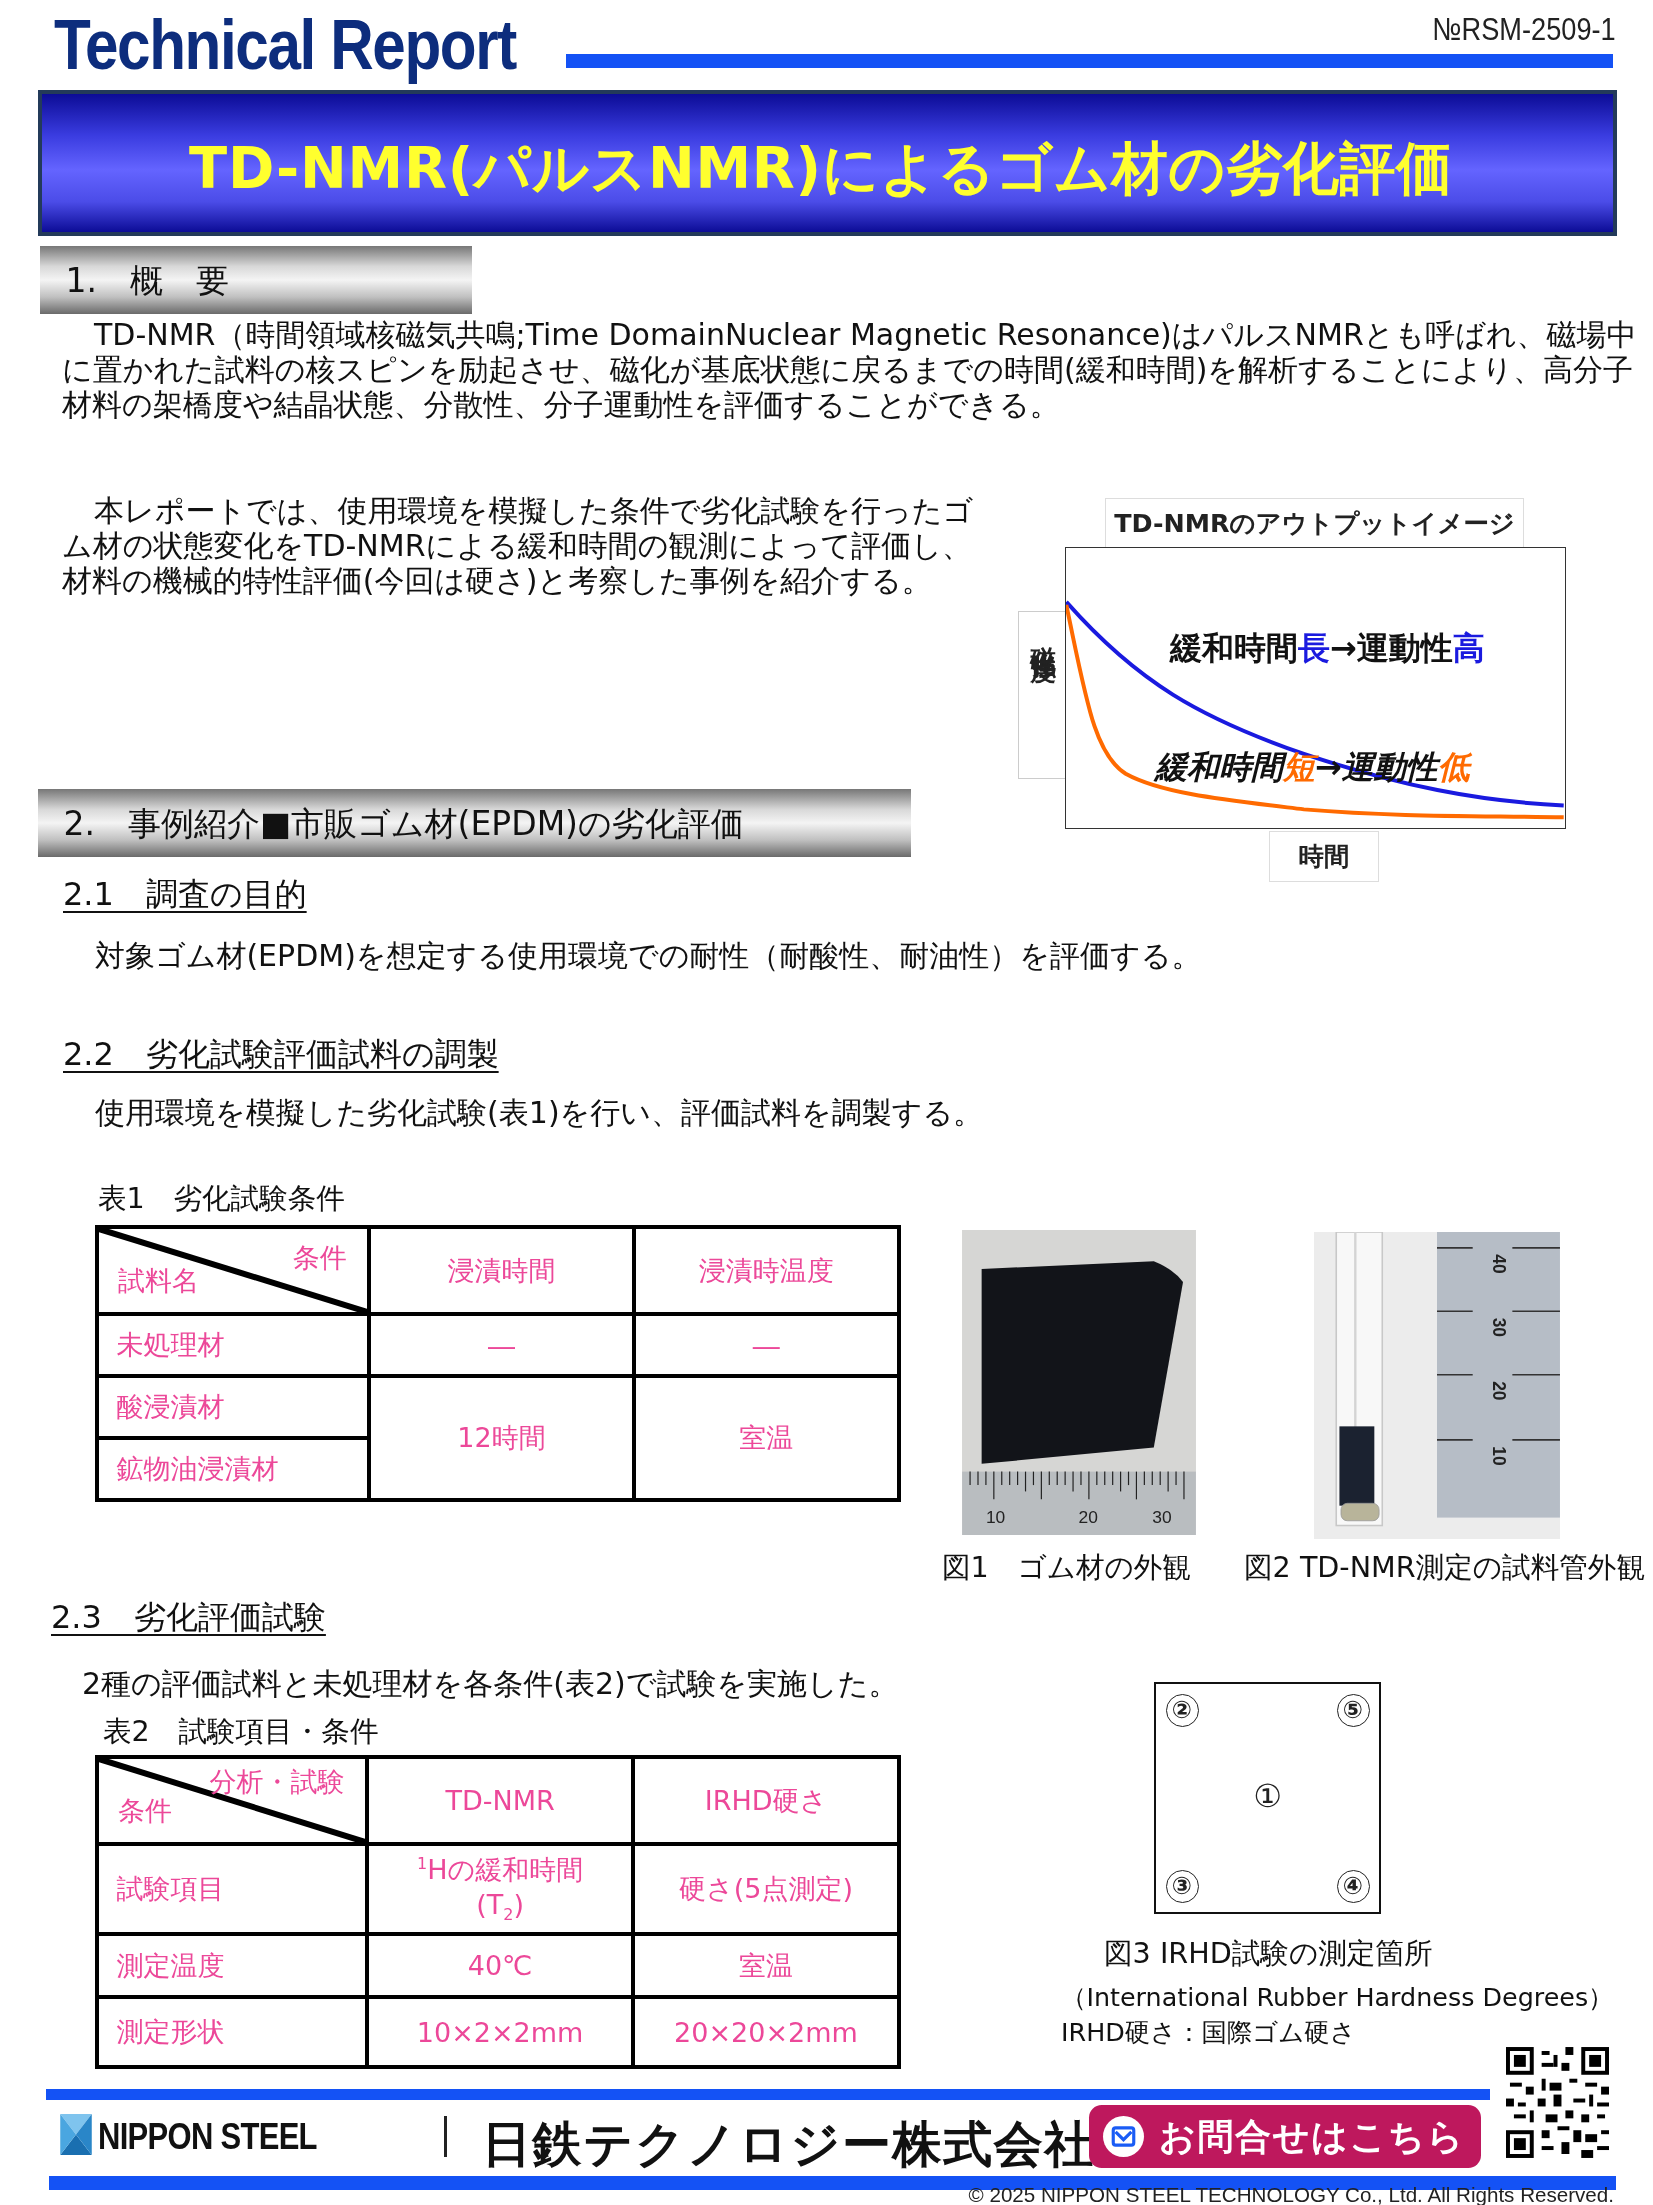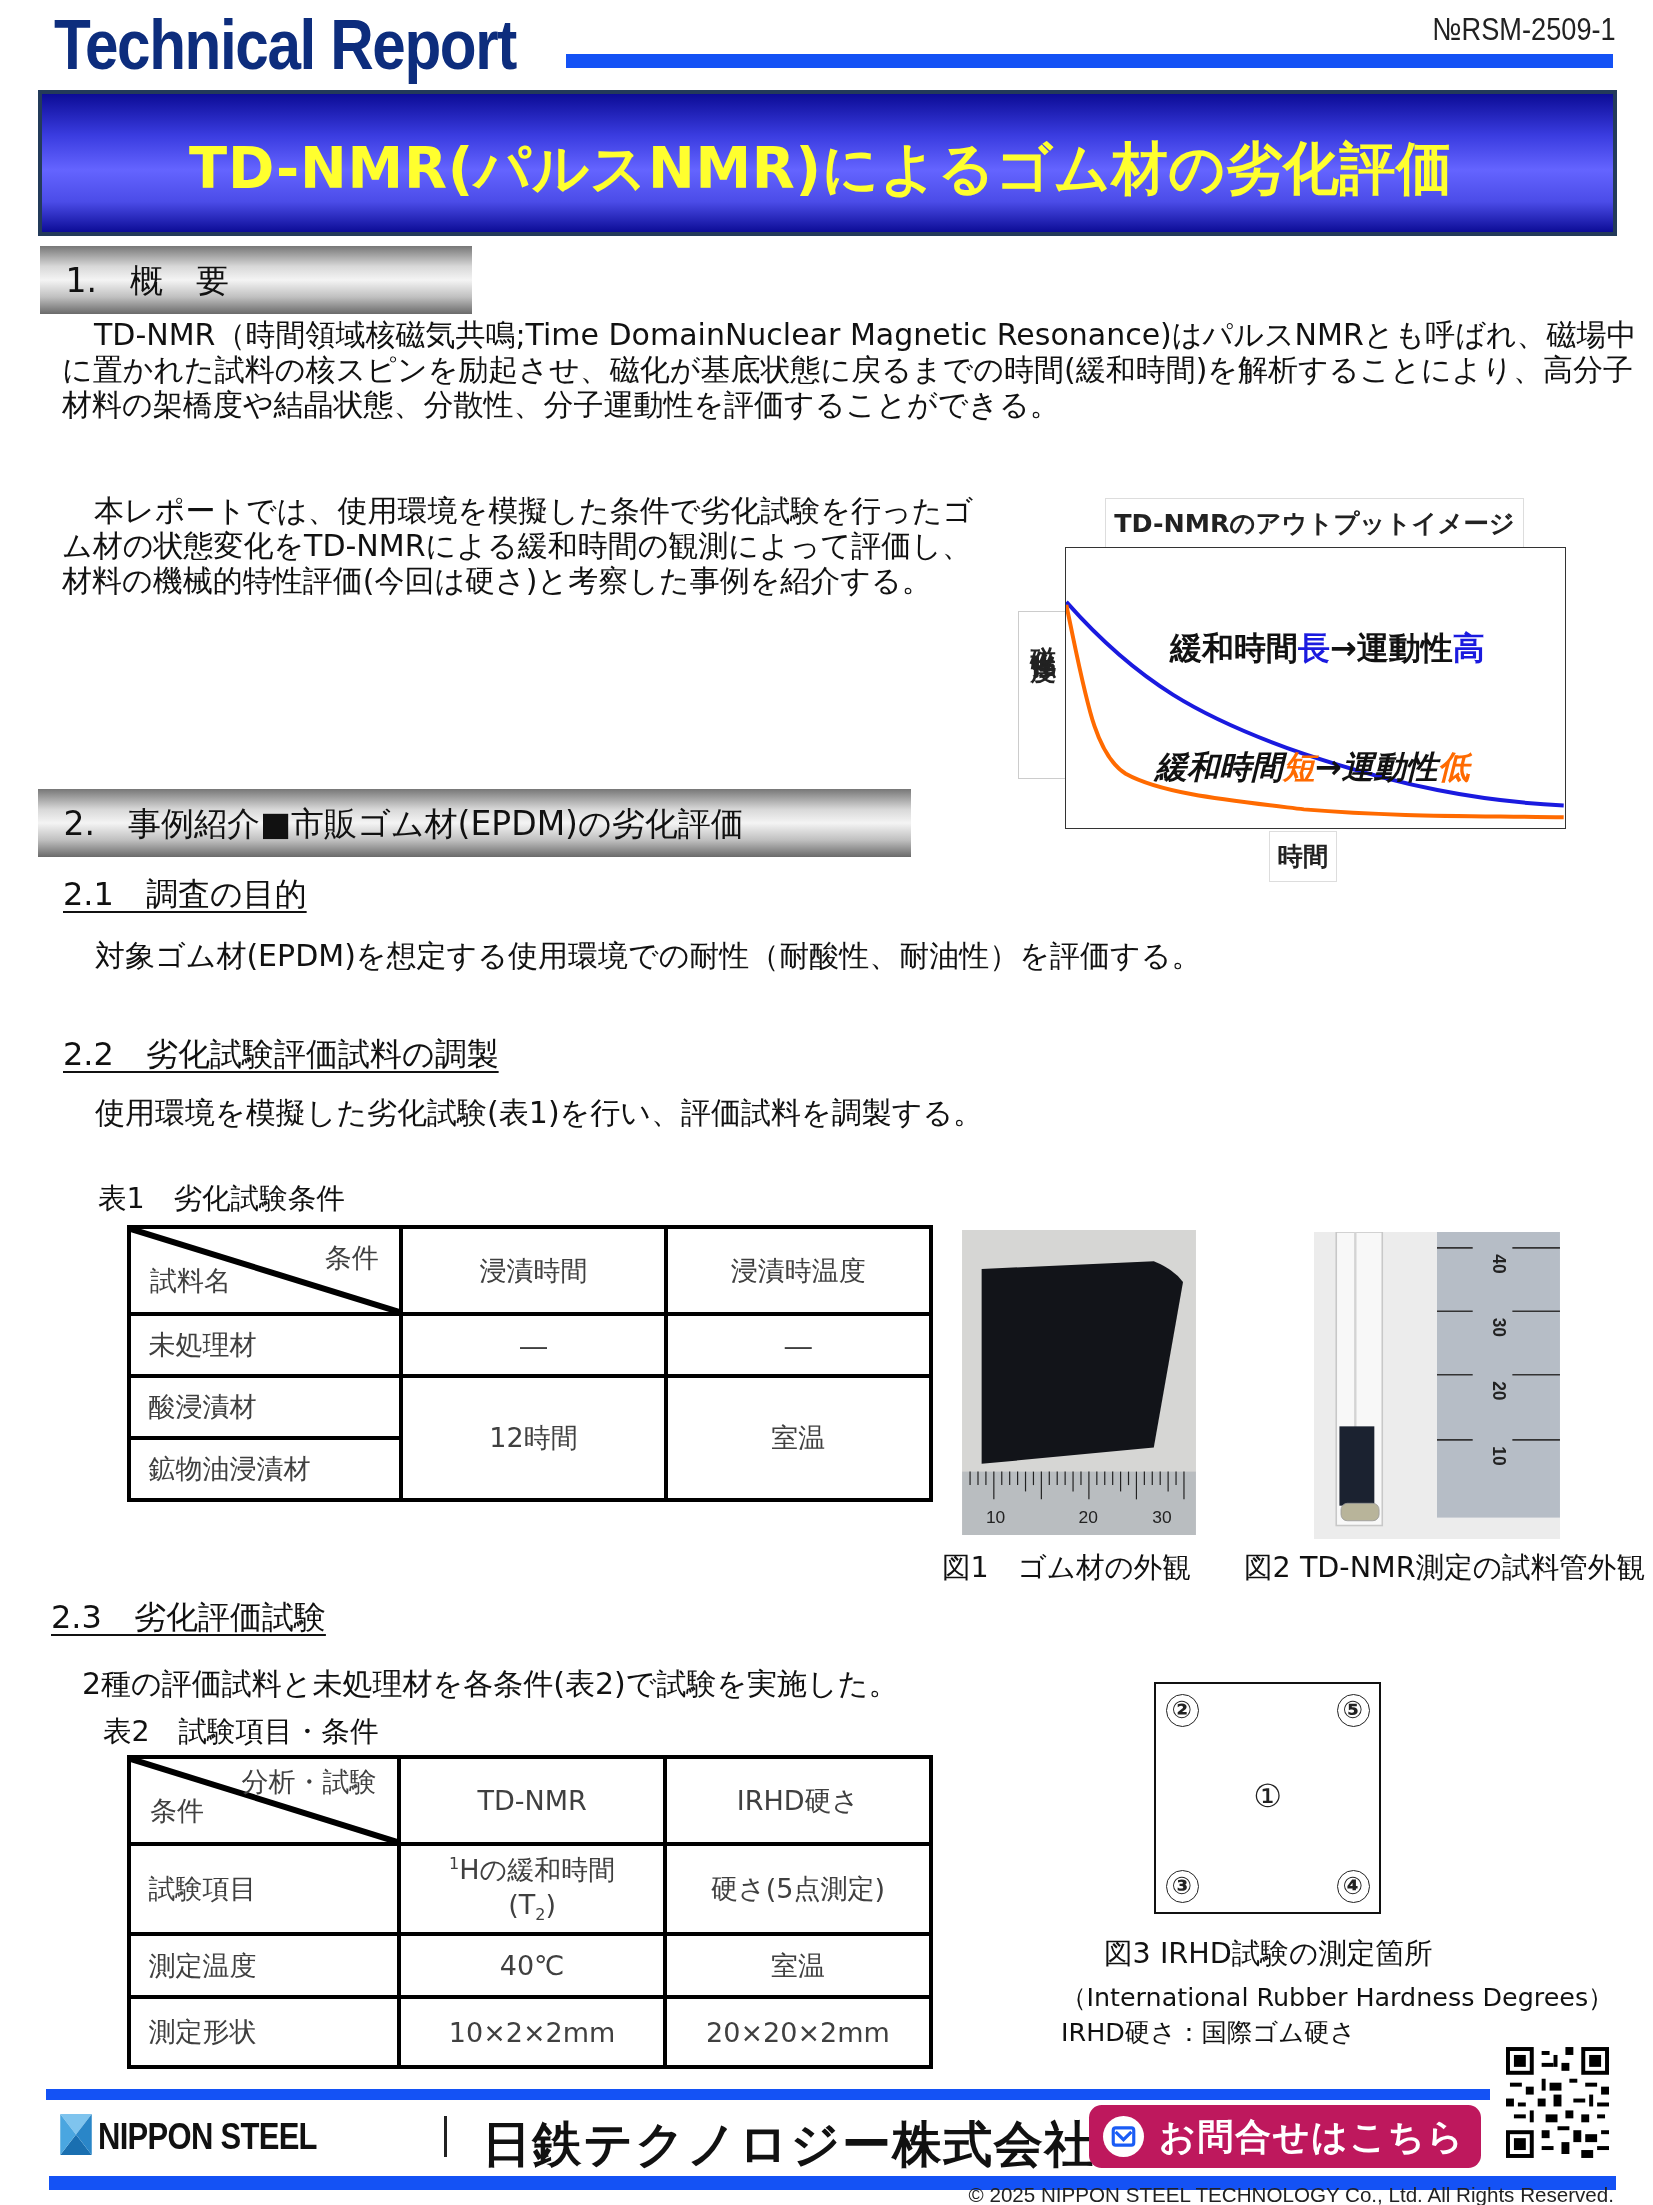--- a/index.html
+++ b/index.html
@@ -35,36 +35,36 @@
   .body { font-size: 30px; color: #111; }
   .b21 { left: 95px; top: 936px; }
   .b22 { left: 95px; top: 1093px; }
   .b23 { left: 82px; top: 1664px; }
 
   .caption { font-size: 28.6px; color: #111; }
   .t1cap { left: 98px; top: 1179px; }
   .t2cap { left: 103px; top: 1712px; }
 
   
-  table.grid { position: absolute; border-collapse: collapse; font-size: 27px; color: #404040; margin-left: 32px; }
+  table.grid { position: absolute; border-collapse: collapse; font-size: 27px; color: #ec4899; }
   table.grid td { border: 4px solid #000; text-align: center; vertical-align: middle; }
   table.grid td.left { text-align: left; padding-left: 17.5px; }
   .diag { position: relative; }
   .diag svg { position: absolute; left: 0; top: 0; width: 100%; height: 100%; }
   .diag .tr { position: absolute; right: 20.6px; top: 11px; }
   .diag .bl { position: absolute; left: 19px; bottom: 12.7px; }
   .t1 { left: 95px; top: 1225px; width: 806px; }
   .t2 { left: 95px; top: 1755px; width: 806px; }
 
   
   .chart-title { left: 1105px; top: 498px; width: 419px; height: 51px; border: 0.8px solid #ddd; font-size: 25.4px; font-weight: bold; text-align: center; line-height: 49px; color: #222; }
   .plot { left: 1065px; top: 547px; width: 501px; height: 282px; border: 1.6px solid #333; background: #fff; }
   .ylab { left: 1018px; top: 611px; width: 49px; height: 168px; border-top: 0.8px solid #ccc; border-bottom: 0.8px solid #ccc; border-left: 0.8px solid #ccc; }
   .ylab span { position: absolute; left: 8px; top: 14.3px; writing-mode: vertical-rl; font-size: 25.4px; font-weight: bold; color: #222; letter-spacing: 3.2px; }
-  .xlab { left: 1269px; top: 831px; width: 68px; height: 51px; border: 0.8px solid #ddd; font-size: 25.4px; font-weight: bold; text-align: center; line-height: 49px; color: #222; }
+  .xlab { left: 1269px; top: 831px; width: 110px; height: 51px; border: 0.8px solid #ddd; font-size: 25.4px; font-weight: bold; text-align: center; line-height: 49px; color: #222; }
   .ann { font-size: 32px; font-weight: bold; color: #111; white-space: nowrap; }
   .ann1 { left: 1170px; top: 627px; }
   .ann2 { left: 1155px; top: 746px; font-style: italic; }
   .blue { color: #1a1adf; }
   .orange { color: #ff6a00; }
 
   
   .photo1 { left: 962px; top: 1230px; width: 234px; height: 305px; background: #dcdcdc; overflow: hidden; }
   .photo2 { left: 1314px; top: 1232px; width: 246px; height: 307px; background: #eeeeee; overflow: hidden; }
   .fig1cap { left: 942px; top: 1548px; }

